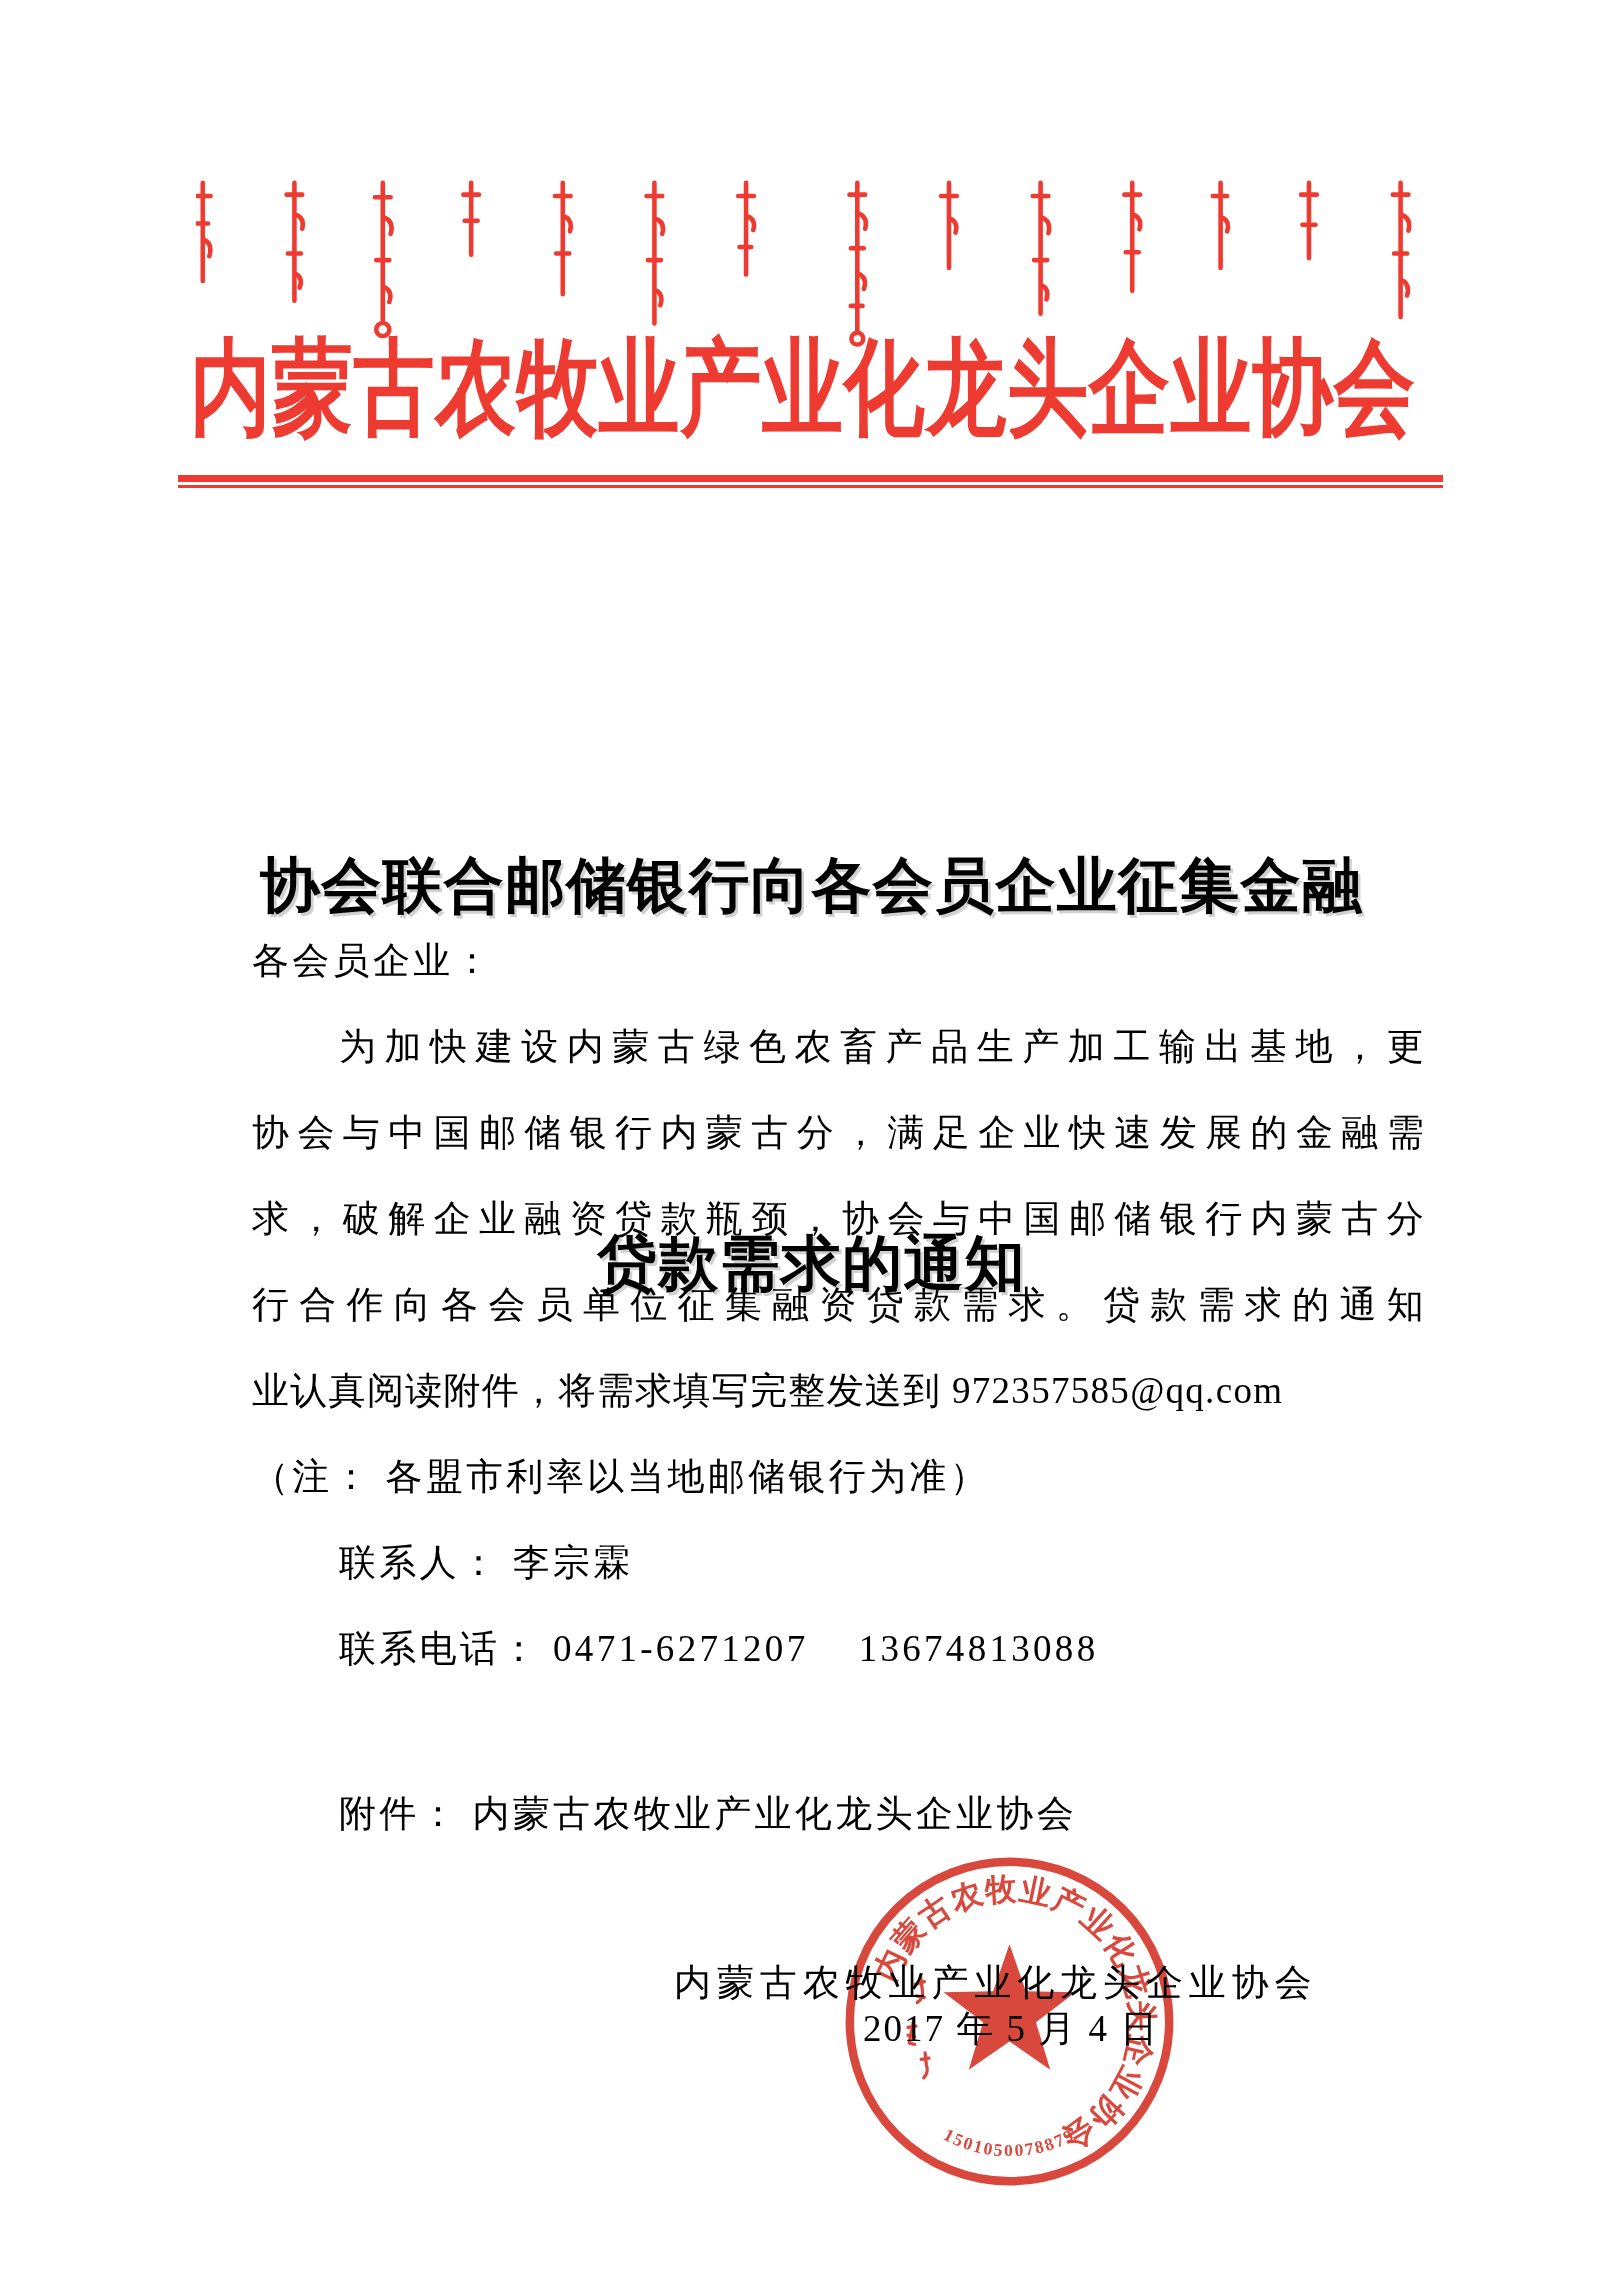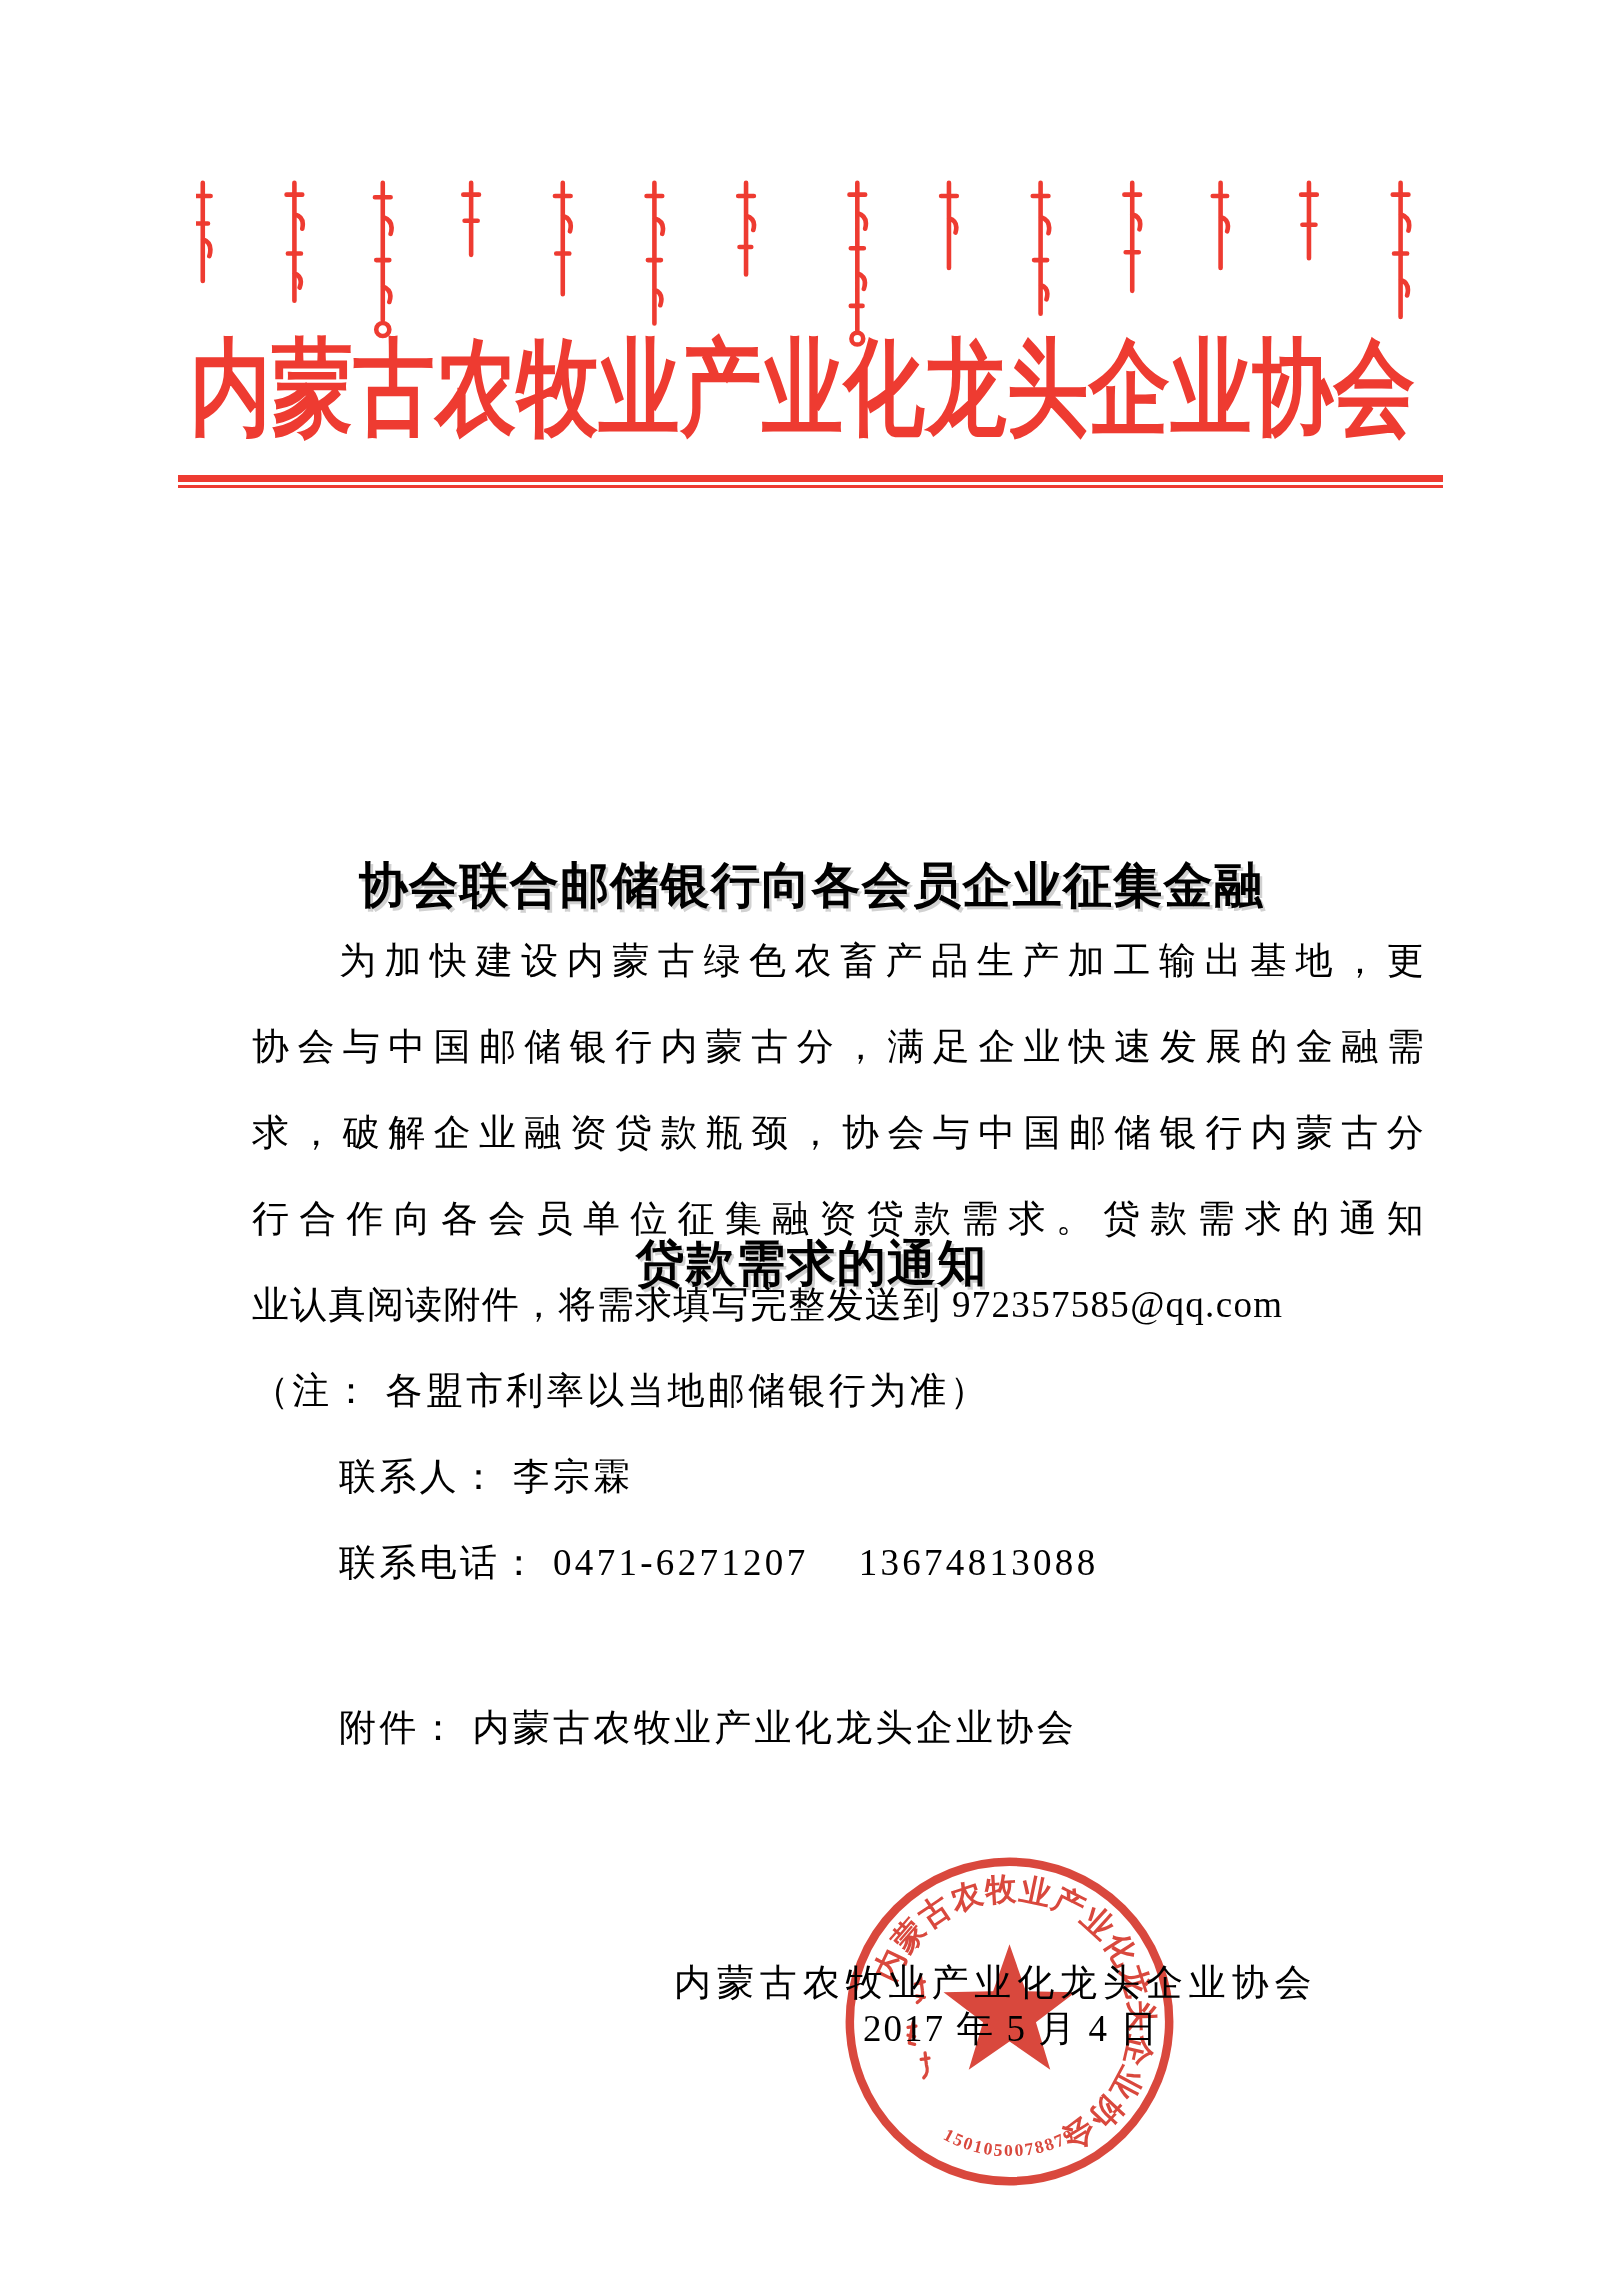--- a/index.html
+++ b/index.html
@@ -21,21 +21,21 @@
     text-align:justify;text-align-last:justify;text-justify:inter-character;
     transform:scaleY(1.3);transform-origin:0 0;
     white-space:nowrap;letter-spacing:0.7px;
   }
   .rule{position:absolute;left:178px;width:1265px;background:#ee3b31;}
   .rule-thick{top:475px;height:6.5px;}
   .rule-thin{top:485px;height:2.6px;}
   
   .title{
     position:absolute;left:0;top:571px;width:1623px;
-    text-align:center;font-size:49px;font-weight:900;
+    text-align:center;font-size:60px;font-weight:900;
     line-height:126px;letter-spacing:1.3px;
     text-shadow:2.6px 2.6px 0 rgba(90,90,90,0.28);
     white-space:pre-wrap;
   }
   
   .body-block{
     position:absolute;left:252px;top:918px;width:1175px;
     font-size:37px;line-height:86px;letter-spacing:3.3px;
   }
   .line{white-space:pre-wrap;}
@@ -88,20 +88,21 @@
   <div class="letterhead">内蒙古农牧业产业化龙头企业协会</div>
   <div class="rule rule-thick"></div>
   <div class="rule rule-thin"></div>
 
   <div class="title">
     <div>协会联合邮储银行向各会员企业征集金融</div>
     <div>贷款需求的通知</div>
   </div>
 
   <div class="body-block">
+    <div class="line">各会员企业：</div>
     <div class="line just indent">为加快建设内蒙古绿色农畜产品生产加工输出基地，更</div>
     <div class="line just">协会与中国邮储银行内蒙古分，满足企业快速发展的金融需</div>
     <div class="line just">求，破解企业融资贷款瓶颈，协会与中国邮储银行内蒙古分</div>
     <div class="line just">行合作向各会员单位征集融资贷款需求。贷款需求的通知</div>
     <div class="line tight">业认真阅读附件，将需求填写完整发送到 972357585@qq.com</div>
     <div class="line">（注： 各盟市利率以当地邮储银行为准）</div>
     <div class="line indent">联系人： 李宗霖</div>
     <div class="line indent">联系电话： 0471-6271207    13674813088</div>
     <div class="spacer"></div>
     <div class="line indent">附件： 内蒙古农牧业产业化龙头企业协会</div>

